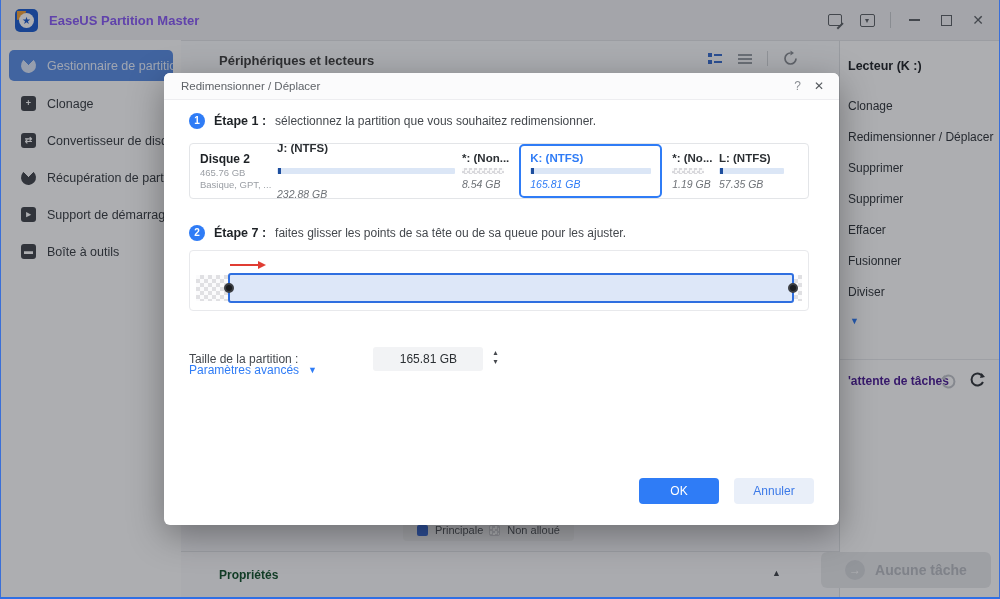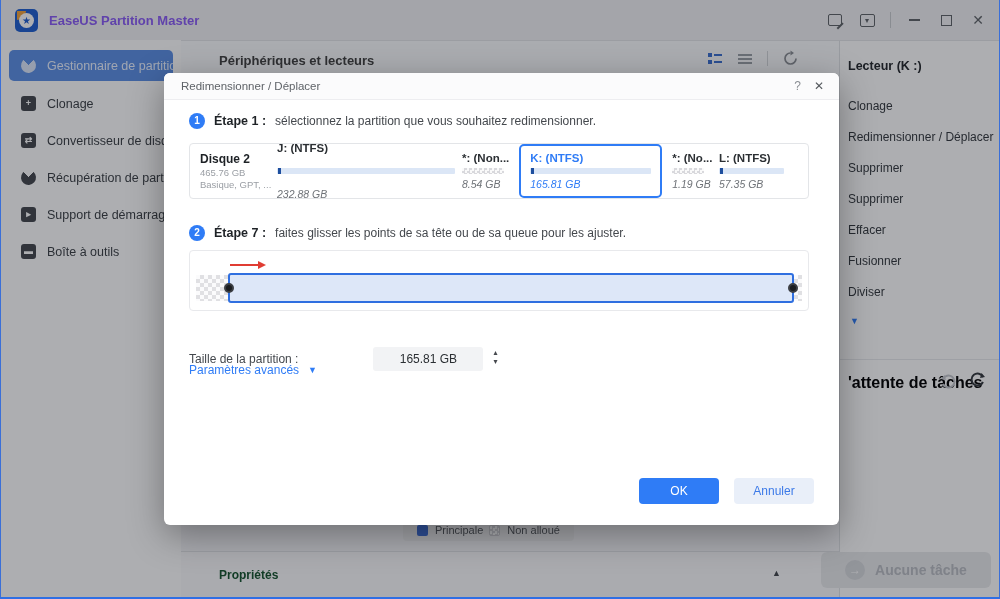--- a/index.html
+++ b/index.html
@@ -45,21 +45,21 @@
   
   .props-bar { position:absolute; left:0; top:510px; width:100%; height:49px; border-top:1px solid #e2e4e7; background:#fafbfc; }
   .props-label { position:absolute; left:38px; top:16px; font-size:12px; font-weight:bold; color:#14532d; }
   .props-collapse { position:absolute; right:58px; top:16px; font-size:9px; color:#43474c; }
   
   .rpanel { position:absolute; left:838px; top:40px; width:162px; height:559px; background:#ffffff; border-left:1px solid #e0e2e6; border-top:1px solid #e4e6e9;padding-left:9px; }
   .rp-title { position:absolute; left:8px; top:18px; font-size:12.5px; font-weight:bold; color:#23272b; }
   .rp-item { position:absolute; left:8px; font-size:12px; color:#33383d; white-space:nowrap; }
   .rp-caret { position:absolute; left:10px; top:275px; font-size:9px; color:#2f7cf6; }
   .rp-sep { position:absolute; left:0; top:318px; width:100%; height:1px; background:#e8eaed; }
-  .rp-tasks-title { position:absolute; left:8px; top:333px; font-size:16px; font-weight:bold; color:#000000; }
+  .rp-tasks-title { position:absolute; left:8px; top:333px; font-size:12px; font-weight:bold; color:#4c1d95; }
   .rp-undo { position:absolute; right:44px; top:331px; }
   .rp-redo { position:absolute; right:14px; top:329px; }
   .notask-btn { position:absolute; left:820px; top:552px; width:170px; height:36px; background:#e9eaec; border-radius:6px; border:none; display:flex; align-items:center; justify-content:center; gap:10px; color:#b9bcc2; font-size:14px; font-weight:bold; }
   .notask-circle { width:20px; height:20px; border-radius:50%; background:#d7d9dd; color:#fff; font-size:12px; line-height:20px; text-align:center; }
   
   .overlay { position:absolute; inset:0; background:rgba(15,18,25,0.34); z-index:5; }
   
   .dialog { position:absolute; left:163px; top:73px; width:675px; height:452px; background:#fff; border-radius:6px; z-index:10; box-shadow:0 10px 35px rgba(0,0,0,0.35); }
   .dlg-header { position:relative; height:27px; border-bottom:1px solid #ededf0; border-radius:6px 6px 0 0; background:#fbfbfc; }
   .dlg-title { position:absolute; left:17px; top:7px; font-size:11.5px; color:#5f6368; }

